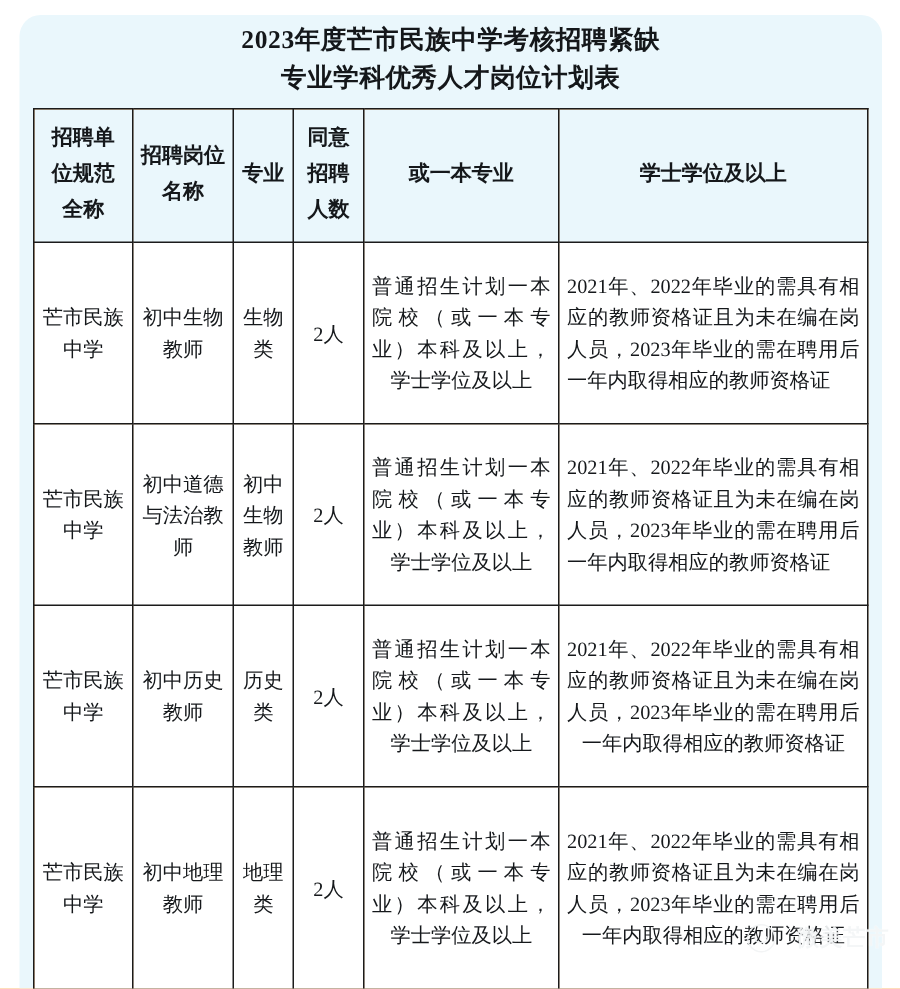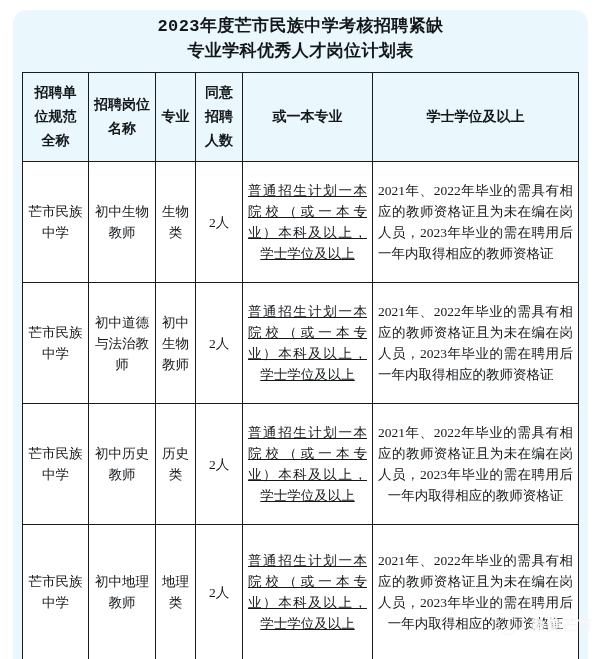--- a/index.html
+++ b/index.html
@@ -32,21 +32,21 @@
     top: 14px;
     width: 575px;
     text-align: center;
     font-weight: bold;
     font-size: 17px;
     line-height: 25px;
     color: #14171a;
     letter-spacing: 0.4px;
     font-family: "Liberation Serif", "DejaVu Serif", serif;
   }
-  .title-line { display: block; font-family: Liberation Mono, monospace; }
+  .title-line { display: block; }
 
   
   .tbl-wrap {
     position: absolute;
     left: 22px;
     top: 72px;
   }
   table.plan {
     border-collapse: collapse;
     table-layout: fixed;
@@ -81,21 +81,20 @@
   col.c5 { width: 206px; }
 
   td.unit, td.post, td.major, td.count {
     text-align: center;
   }
   td.edu {
     text-align: justify;
     text-align-last: center;
     padding-left: 9px;
     padding-right: 9px;
-    text-decoration: underline;
   }
   td.cert {
     text-align: justify;
     text-align-last: center;
     padding-left: 10px;
     padding-right: 10px;
   }
   td.cert.just-last {
     text-align: justify;
     text-align-last: left;

